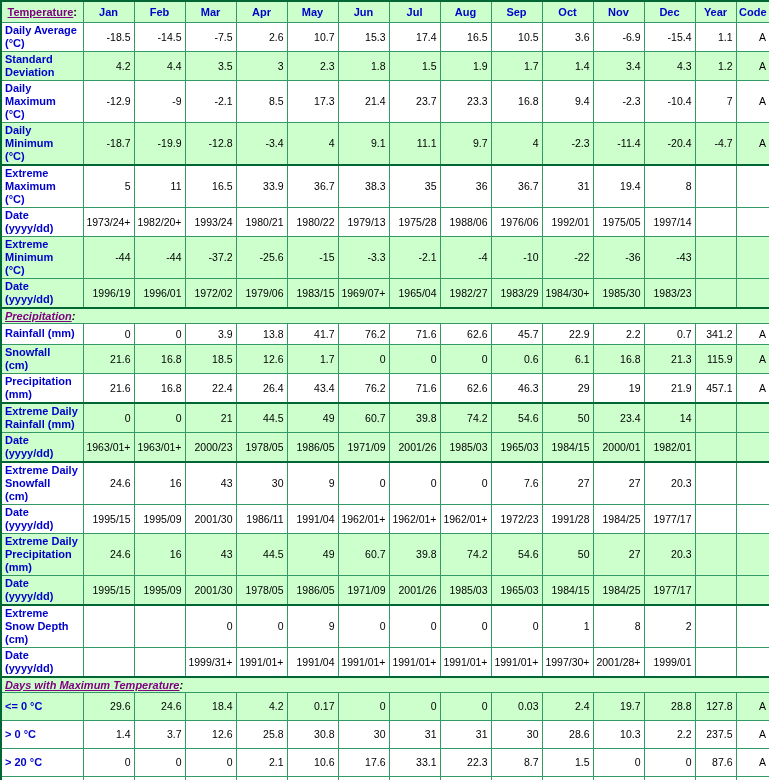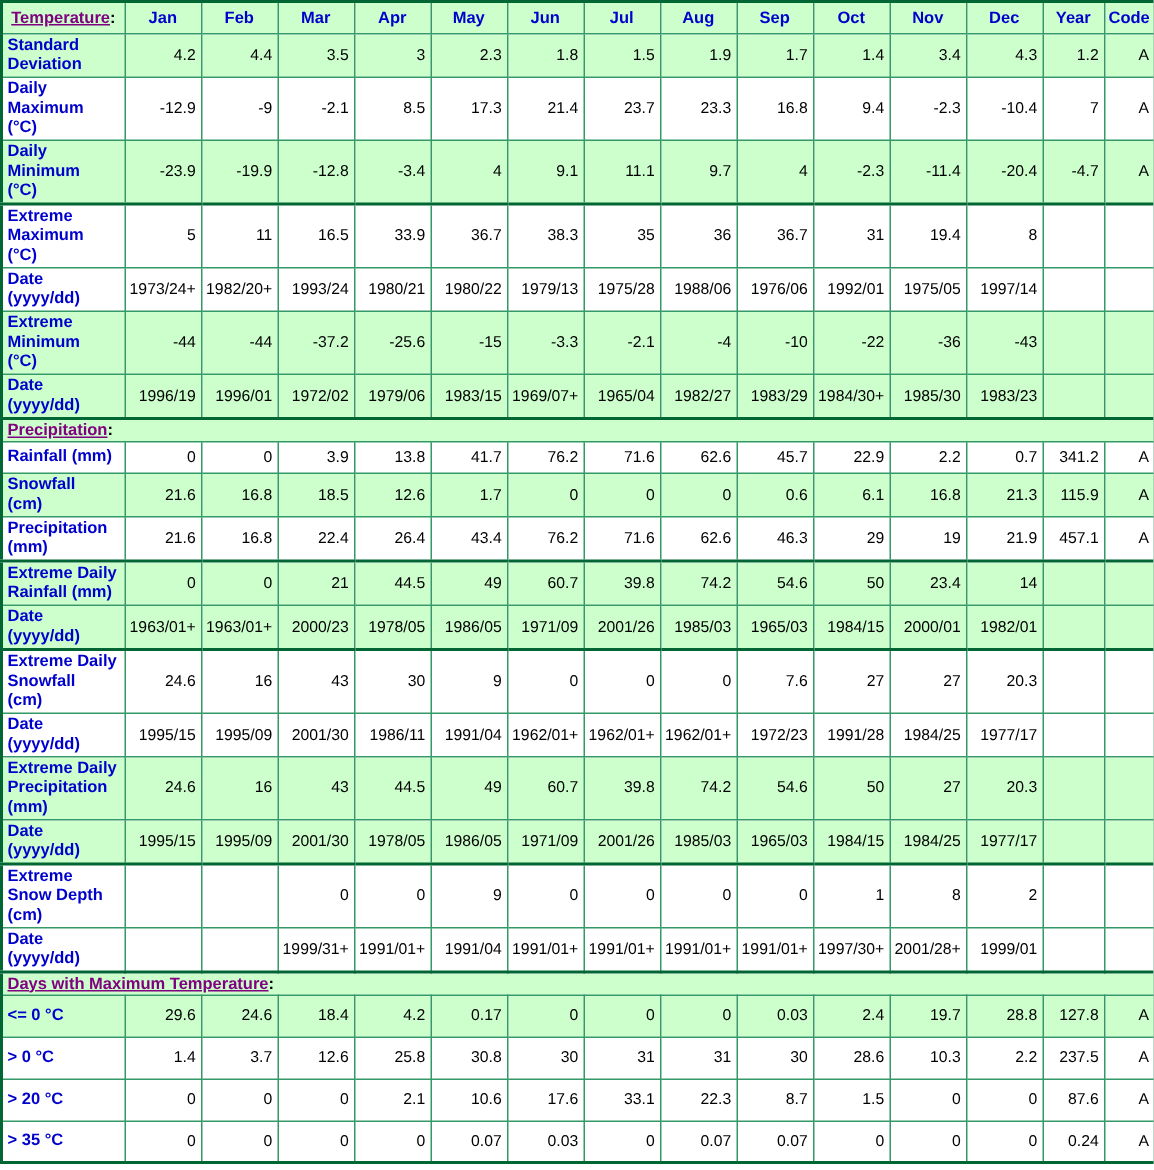--- a/index.html
+++ b/index.html
@@ -19,21 +19,21 @@
   }
   col.c-label{width:82px;}
   col.c-month{width:51px;}
   col.c-year{width:41px;}
   col.c-code{width:34px;}
 
   tr.hh{height:21px;margin-left:40px;}
   tr.h1{height:21px;}
   tr.h2{height:27px;}
   tr.h3{height:42px;}
-  tr.hs{height:14px;}
+  tr.hs{height:14px;font-style:italic;}
   tr.hd{height:28px;}
 
   tr.header-row th{
     background:#CCFFCC;
     color:#0000CC;
     font-weight:bold;
     font-size:11px;
     text-align:center;
     padding:1px 2px;
   }
@@ -105,20 +105,38 @@
           <th class="month">Aug</th>
           <th class="month">Sep</th>
           <th class="month">Oct</th>
           <th class="month">Nov</th>
           <th class="month">Dec</th>
           <th class="month">Year</th>
           <th class="month">Code</th>
         </tr>
       </thead>
     <tbody>
+        <tr class="bg-white h2">
+          <th class="rowlabel">Daily Average
+(°C)</th>
+          <td class="val">-18.5</td>
+          <td class="val">-14.5</td>
+          <td class="val">-7.5</td>
+          <td class="val">2.6</td>
+          <td class="val">10.7</td>
+          <td class="val">15.3</td>
+          <td class="val">17.4</td>
+          <td class="val">16.5</td>
+          <td class="val">10.5</td>
+          <td class="val">3.6</td>
+          <td class="val">-6.9</td>
+          <td class="val">-15.4</td>
+          <td class="val">1.1</td>
+          <td class="val">A</td>
+        </tr>
         <tr class="bg-green h2">
           <th class="rowlabel">Standard
 Deviation</th>
           <td class="val">4.2</td>
           <td class="val">4.4</td>
           <td class="val">3.5</td>
           <td class="val">3</td>
           <td class="val">2.3</td>
           <td class="val">1.8</td>
           <td class="val">1.5</td>
@@ -146,21 +164,21 @@
           <td class="val">9.4</td>
           <td class="val">-2.3</td>
           <td class="val">-10.4</td>
           <td class="val">7</td>
           <td class="val">A</td>
         </tr>
         <tr class="bg-green h3">
           <th class="rowlabel">Daily
 Minimum
 (°C)</th>
-          <td class="val">-23.9</td>
+          <td class="val">-18.7</td>
           <td class="val">-19.9</td>
           <td class="val">-12.8</td>
           <td class="val">-3.4</td>
           <td class="val">4</td>
           <td class="val">9.1</td>
           <td class="val">11.1</td>
           <td class="val">9.7</td>
           <td class="val">4</td>
           <td class="val">-2.3</td>
           <td class="val">-11.4</td>

